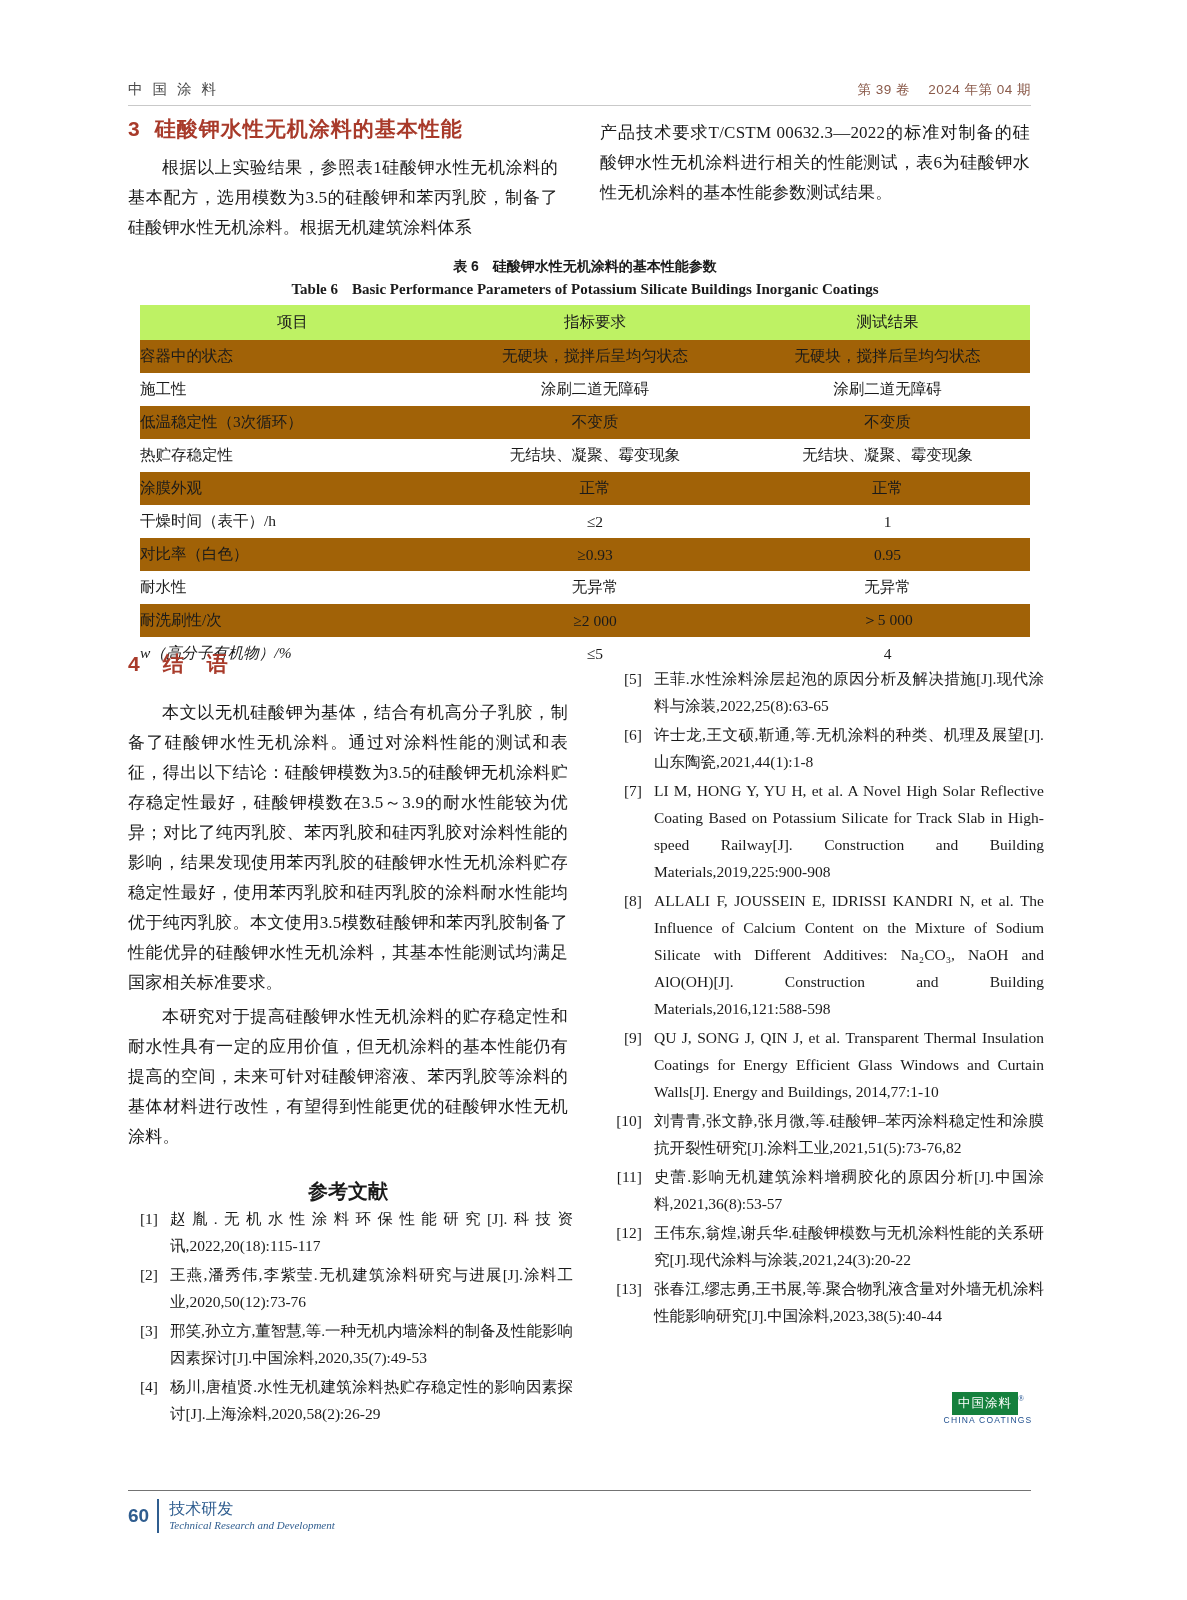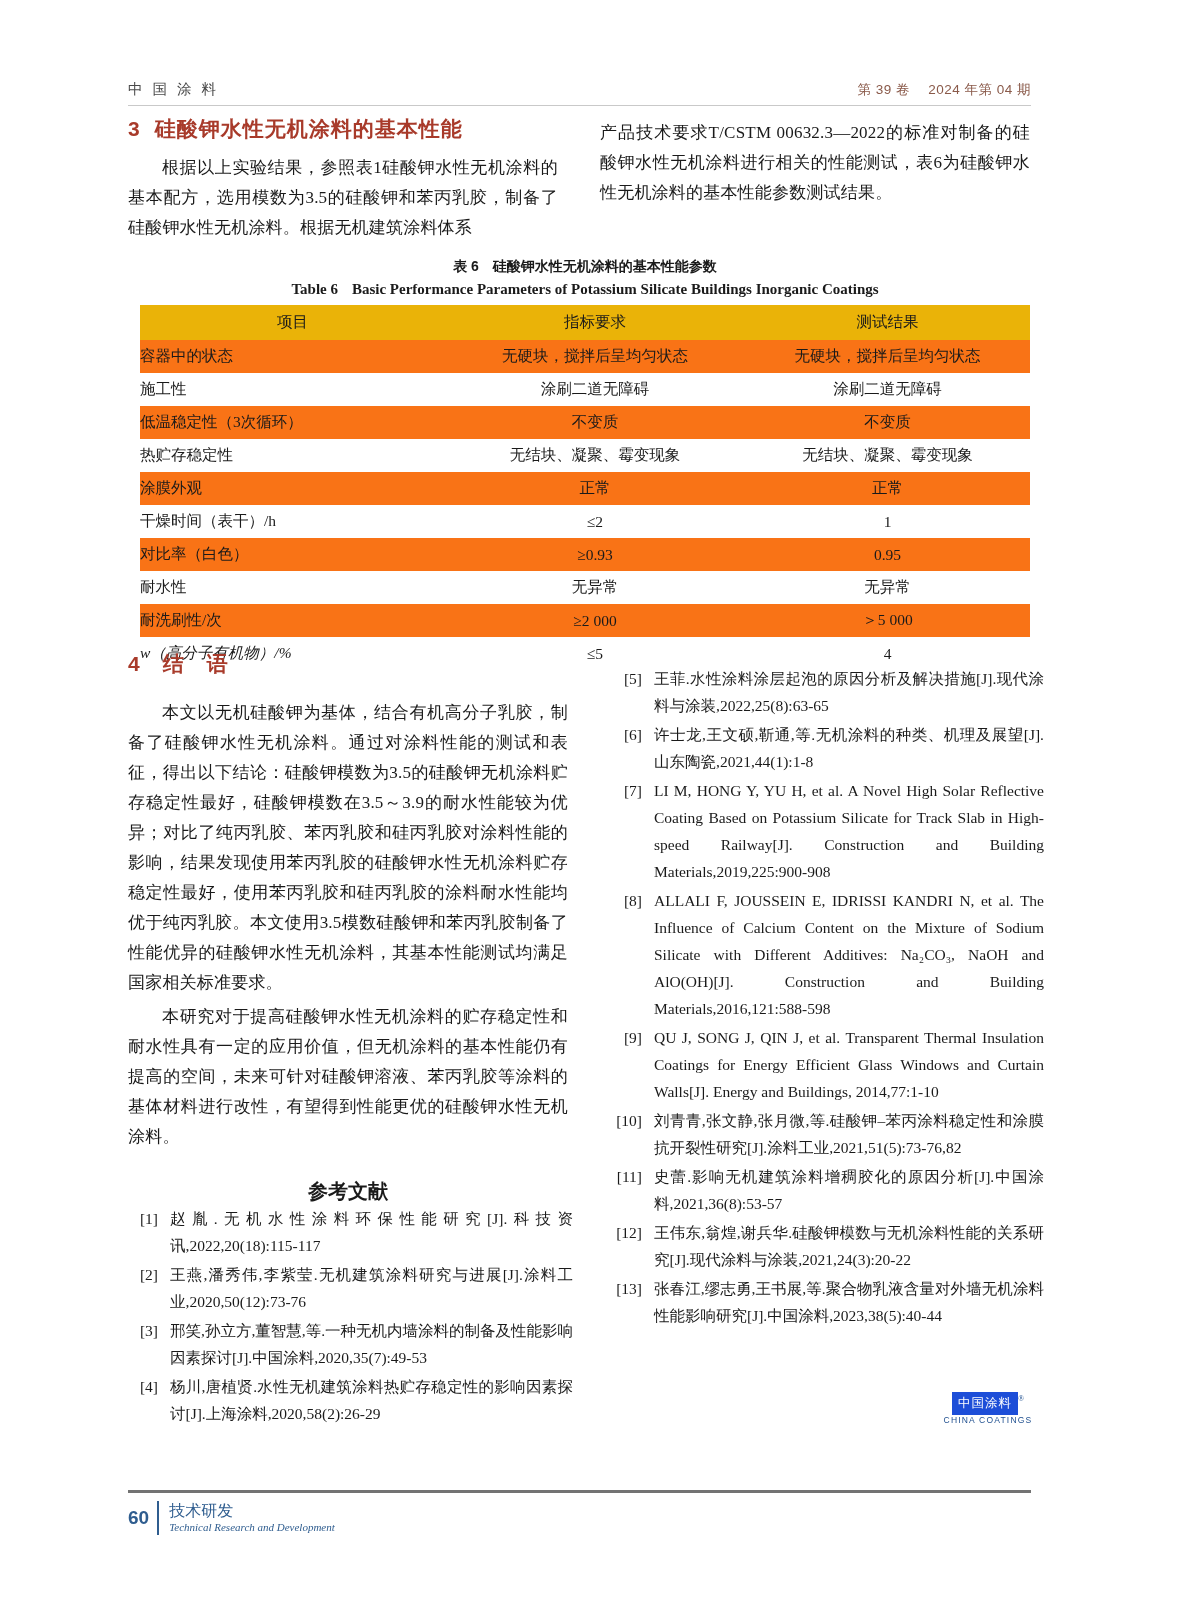--- a/index.html
+++ b/index.html
@@ -103,32 +103,32 @@
     font-weight: bold;
     margin-bottom: 7px;
   }
   .tbl-title-en .lbl { margin-right: 14px; }
   table.perf {
     width: 890px;
     border-collapse: collapse;
     font-size: 15.5px;
   }
   table.perf th {
-    background: #eab308;
+    background: #bef264;
     font-weight: normal;
     padding: 7px 0;
     text-align: center;
     font-family: "Liberation Sans", sans-serif;
     font-size: 15.5px;
   }
   table.perf td {
     padding: 6px 0;
     font-size: 15.5px;
   }
-  table.perf tr.odd td { background: #f97316; }
+  table.perf tr.odd td { background: #a16207; }
   table.perf tr.even td { background: #ffffff; }
   td.c1 { width: 305px; padding-left: 45px; }
   td.c2 { width: 300px; text-align: center; }
   td.c3 { width: 285px; text-align: center; }
   th.h1 { width: 305px; }
   th.h2 { width: 300px; }
   th.h3 { width: 285px; }
   .ital { font-style: italic; }
 
   
@@ -185,21 +185,21 @@
   
   .logo {
     position: absolute;
     left: 940px;
     top: 1392px;
     width: 96px;
     text-align: center;
   }
   .logo .mark {
     display: inline-block;
-    background: #1d4ed8;
+    background: #15803d;
     color: #fff;
     font-family: "Liberation Sans", sans-serif;
     font-size: 12.5px;
     padding: 3px 6px;
     letter-spacing: 1px;
   }
   .logo .sup {
     font-size: 8px;
     vertical-align: super;
     color: #1f4f8f;
@@ -211,21 +211,21 @@
     letter-spacing: 1.2px;
     margin-top: 0;
   }
 
   
   .footer {
     position: absolute;
     left: 128px;
     top: 1490px;
     width: 903px;
-    border-top: 3px solid #737373;
+    border-top: 1px solid #737373;
     padding-top: 8px;
     display: flex;
     align-items: center;
   }
   .footer .pg {
     font-family: "Liberation Sans", sans-serif;
     font-size: 19px;
     color: #2f5d8f;
     font-weight: bold;
     margin-right: 8px;

